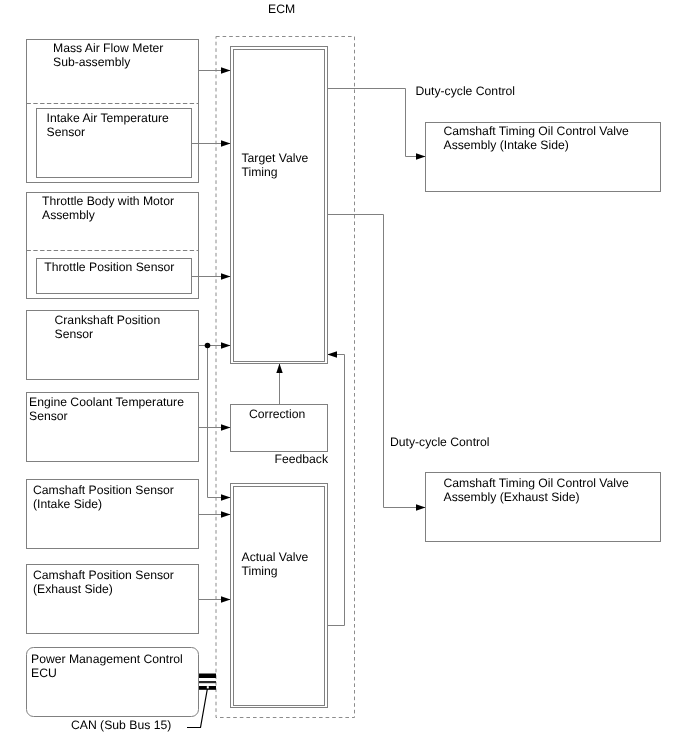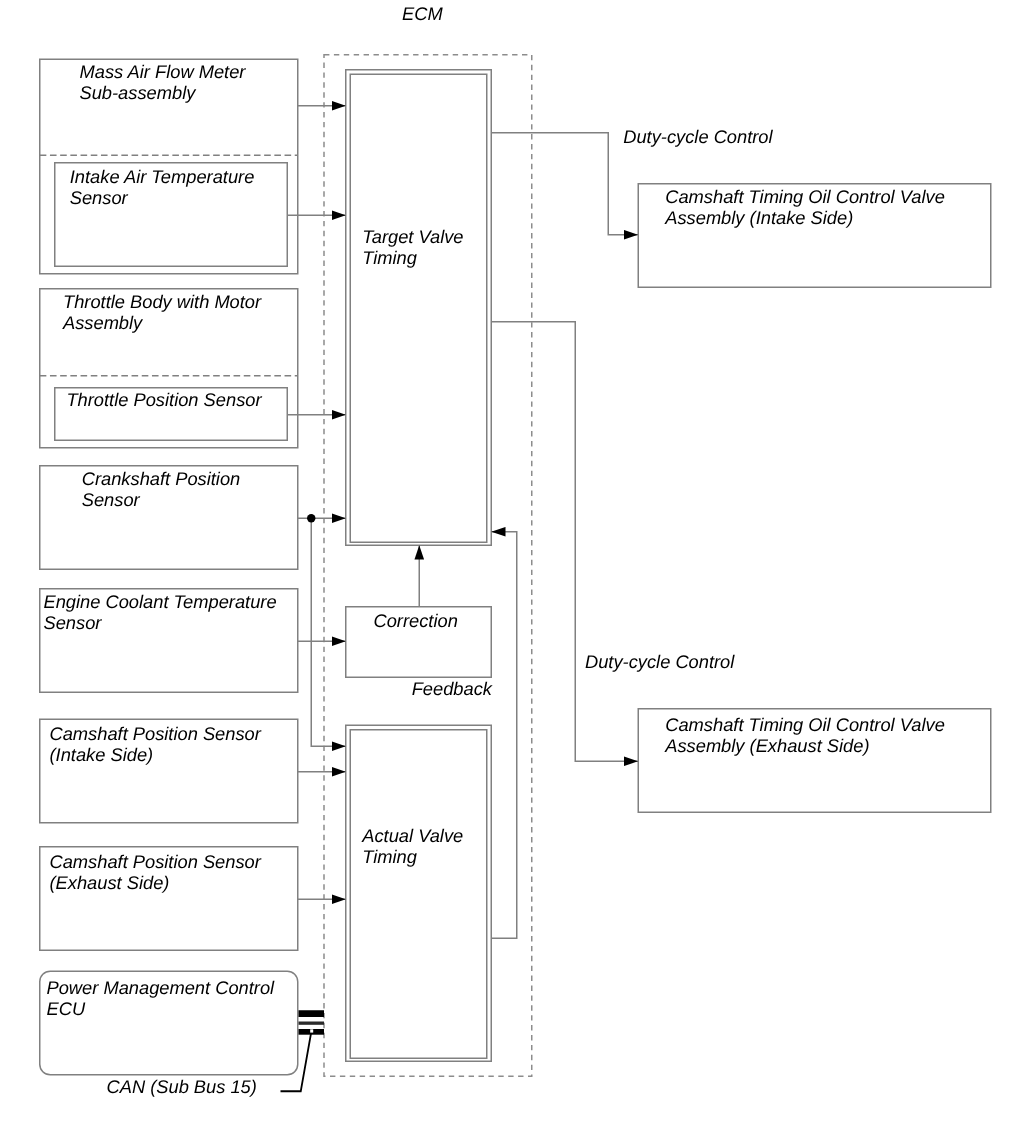--- a/index.html
+++ b/index.html
@@ -1,18 +1,18 @@
 <!DOCTYPE html>
 <html><head>
 <meta charset="utf-8">
 <title>ECM Valve Timing Control Diagram</title>
 <style>
   html,body{margin:0;padding:0;background:#ffffff;}
   body{width:688px;height:755px;overflow:hidden;font-family:"Liberation Sans",sans-serif;}
-  #stage{position:relative;width:688px;height:755px;background:#fff;font-style:italic;}
+  #stage{position:relative;width:688px;height:755px;background:#fff;}
   svg#diagram{position:absolute;left:0;top:0;width:688px;height:755px;display:block;}
   .blk-text{font-family:"Liberation Sans",sans-serif;font-size:12.2px;fill:#000;}
   svg,text{-webkit-font-smoothing:antialiased;-moz-osx-font-smoothing:grayscale;text-rendering:geometricPrecision;}
   *{-webkit-font-smoothing:antialiased;}
 </style>
 </head>
 <body>
 
 <div id="stage">
   <svg id="diagram" viewBox="0 0 688 755">

